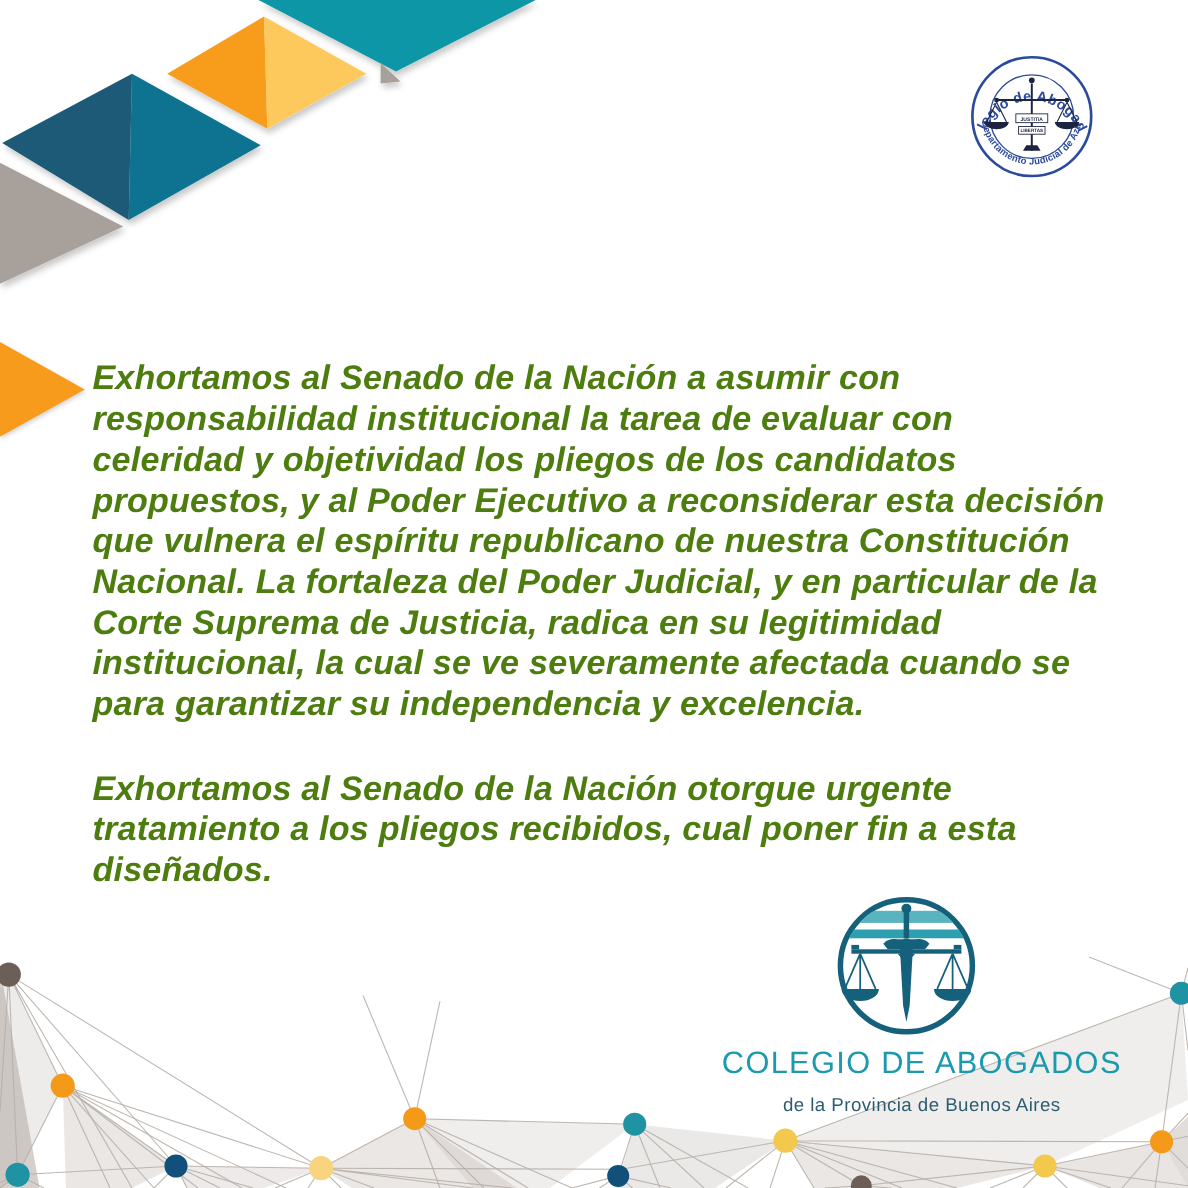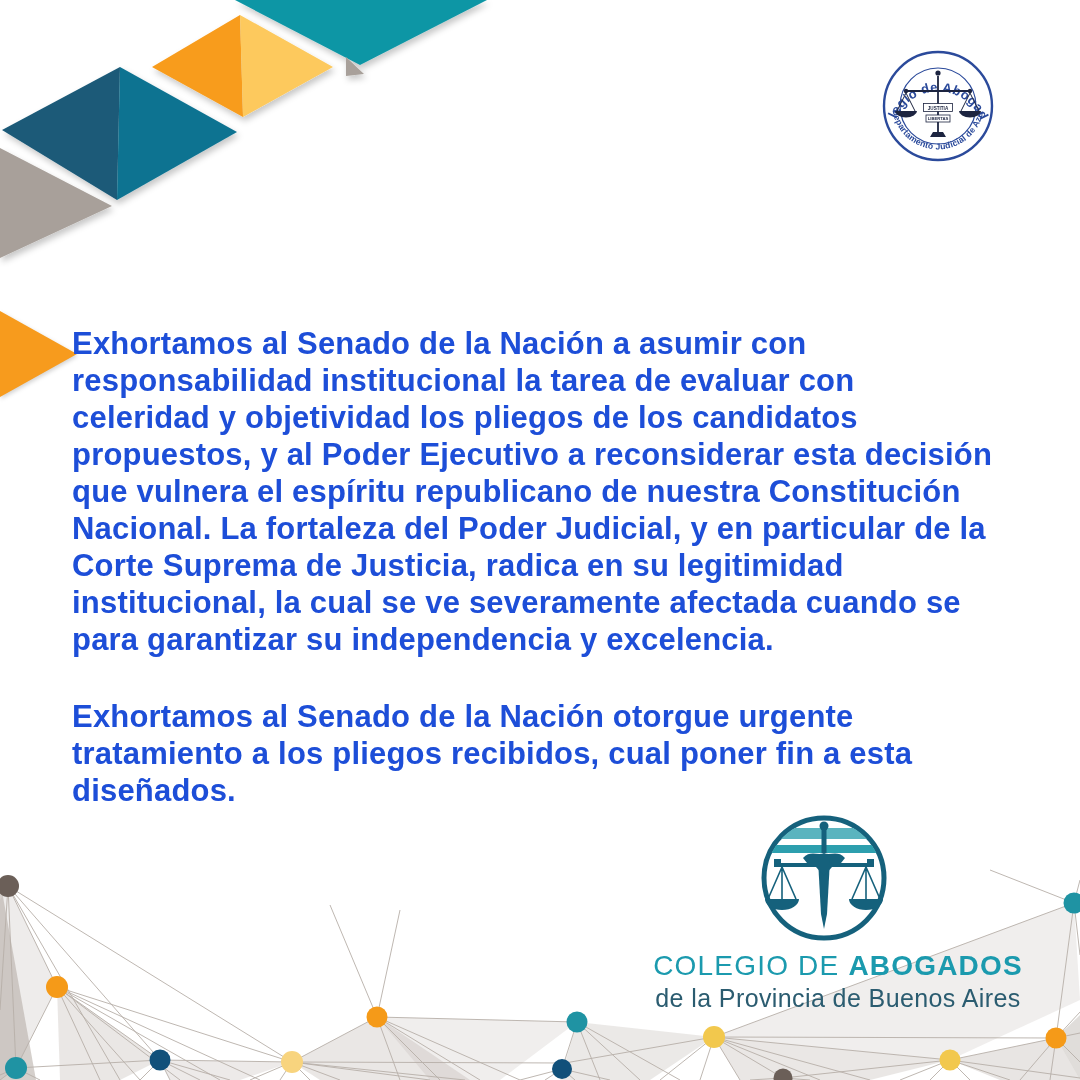--- a/index.html
+++ b/index.html
@@ -9,30 +9,30 @@
   }
   .deco-top{position:absolute;top:0;left:0;}
   .bullet{
     position:absolute;left:0;top:311px;width:0;height:0;
     border-top:43px solid transparent;border-bottom:43px solid transparent;
     border-left:77px solid #f79b1d;
     filter:drop-shadow(1px 2px 2px rgba(0,0,0,.18));
   }
   .seal{position:absolute;left:866px;top:40px;}
   .bodytext{
-    position:absolute;left:72px;top:325px;width:960px;
-    color:#1d4ed8;font-size:31px;line-height:37px;font-weight:600;letter-spacing:.2px;
+    position:absolute;left:84px;top:325px;width:960px;
+    color:#4d7c0f;font-size:31px;line-height:37px;font-weight:600;letter-spacing:.2px;font-style:italic;
   }
   .para{margin:0 0 40px 0;}
   .tline{white-space:nowrap;}
   .logo{position:absolute;left:758px;top:812px;}
   .logo-text{position:absolute;left:638px;top:950px;width:400px;text-align:center;}
   .logo-line1{font-size:28px;color:#1b9aae;letter-spacing:1.2px;font-weight:400;white-space:nowrap;}
-  .logo-line1 .bold{font-weight:700;}
-  .logo-line2{font-size:25px;color:#2b5c70;margin-top:2px;letter-spacing:.4px;white-space:nowrap;}
+  .logo-line1 .bold{font-weight:400;}
+  .logo-line2{font-size:17px;color:#2b5c70;margin-top:13px;letter-spacing:.4px;white-space:nowrap;}
   .network{position:absolute;left:0;bottom:0;}
   .net-line{stroke:#b7afa9;stroke-width:1;fill:none;opacity:.9;}
   .net-poly{fill:#b2a9a3;stroke:none;}
 </style>
 </head>
 <body>
 
 <svg class="deco-top" width="560" height="300" viewBox="0 0 560 300" aria-hidden="true">
   <defs>
     <filter id="ds" x="-20%" y="-20%" width="150%" height="160%">

